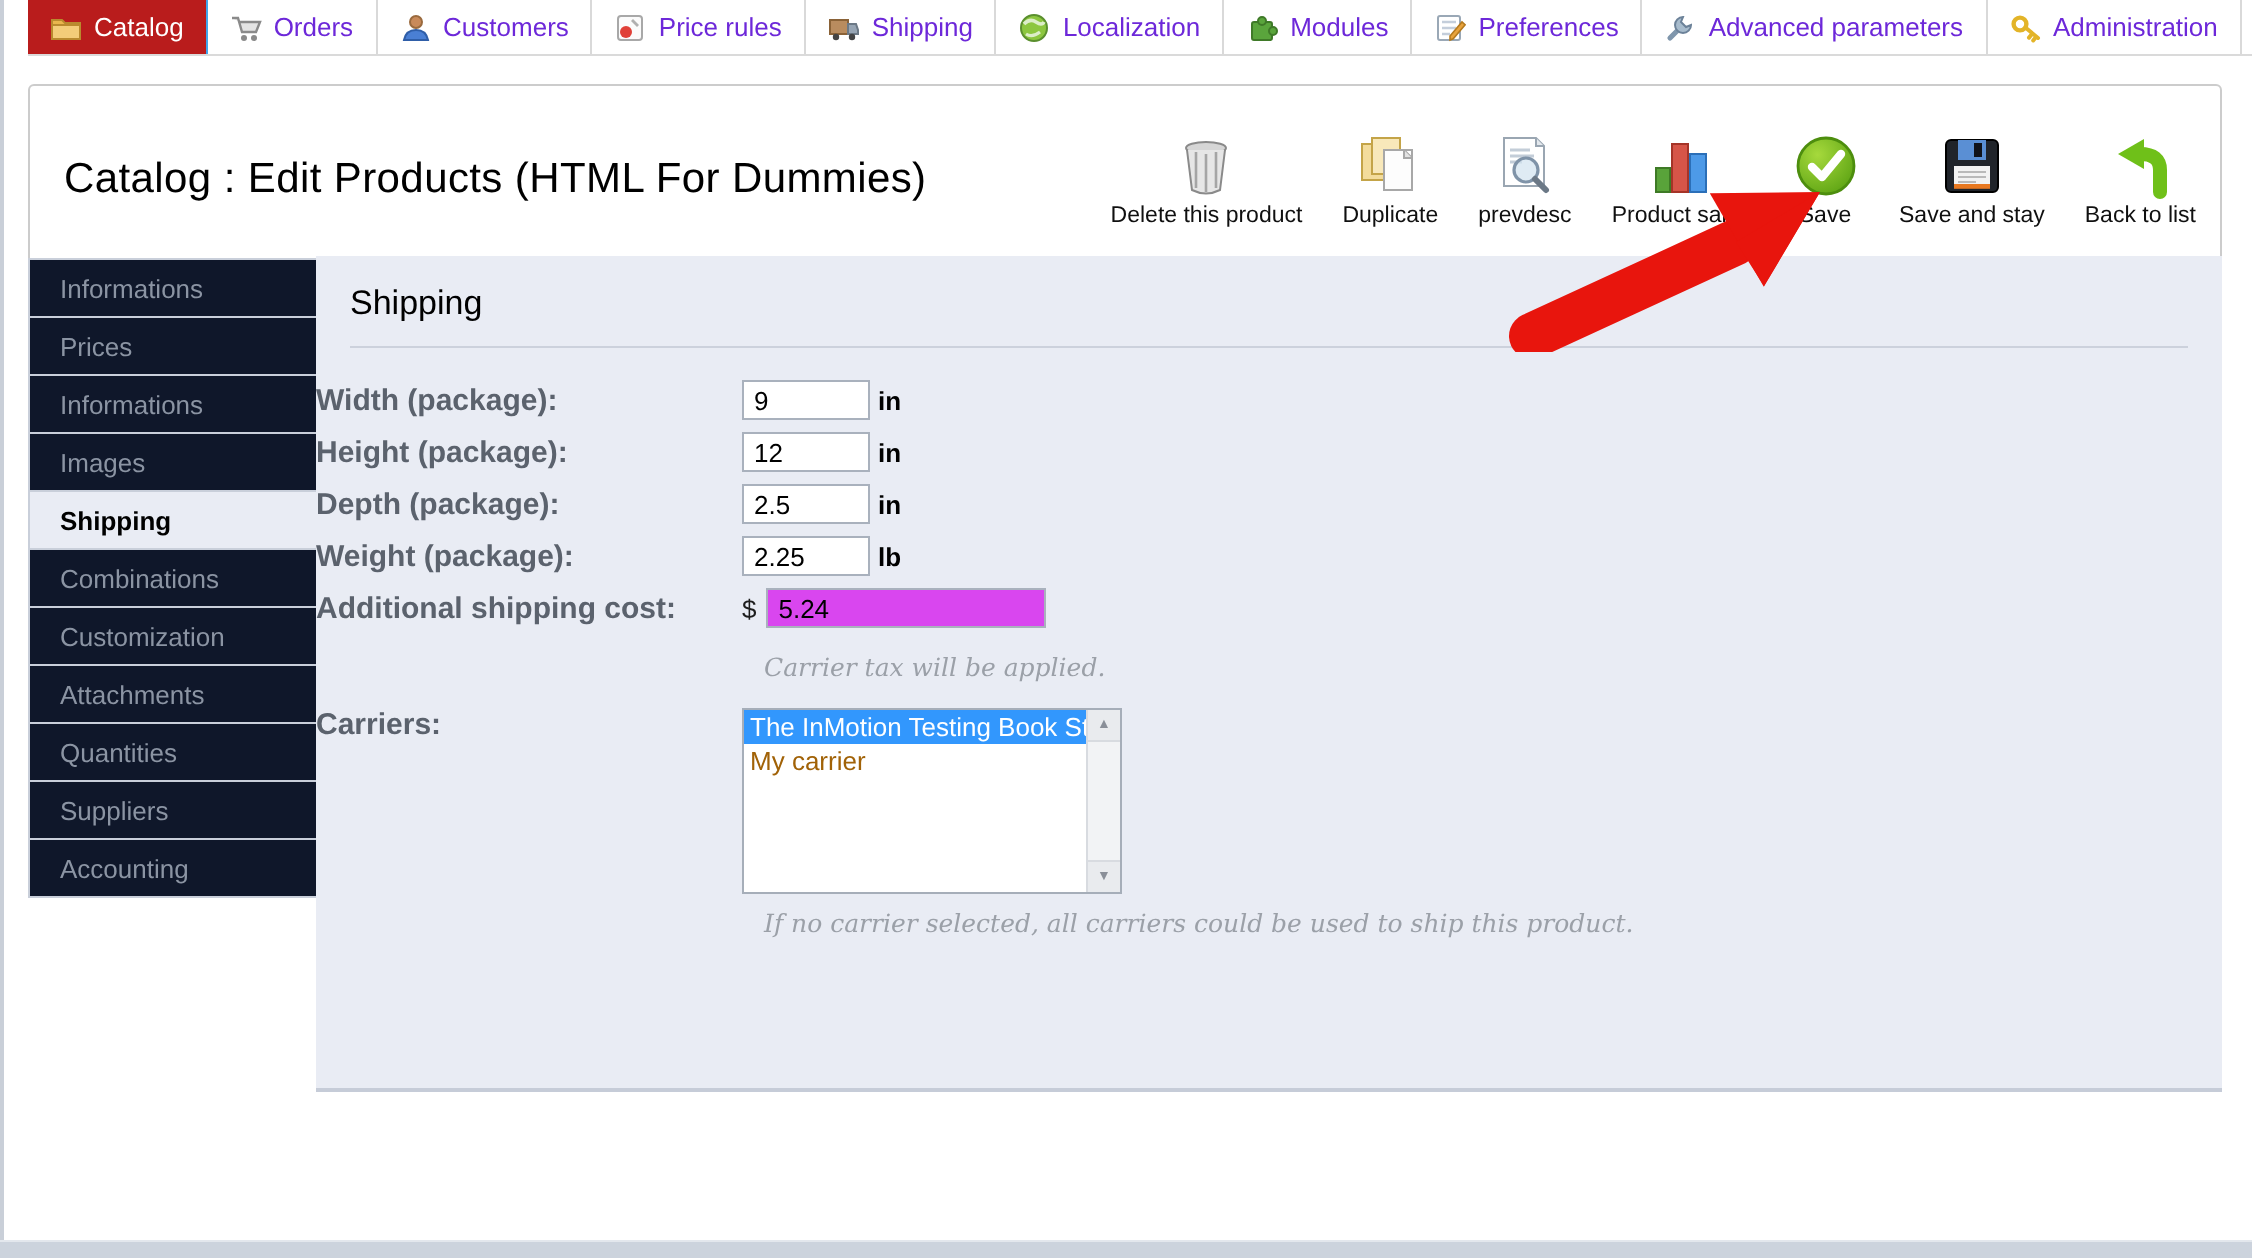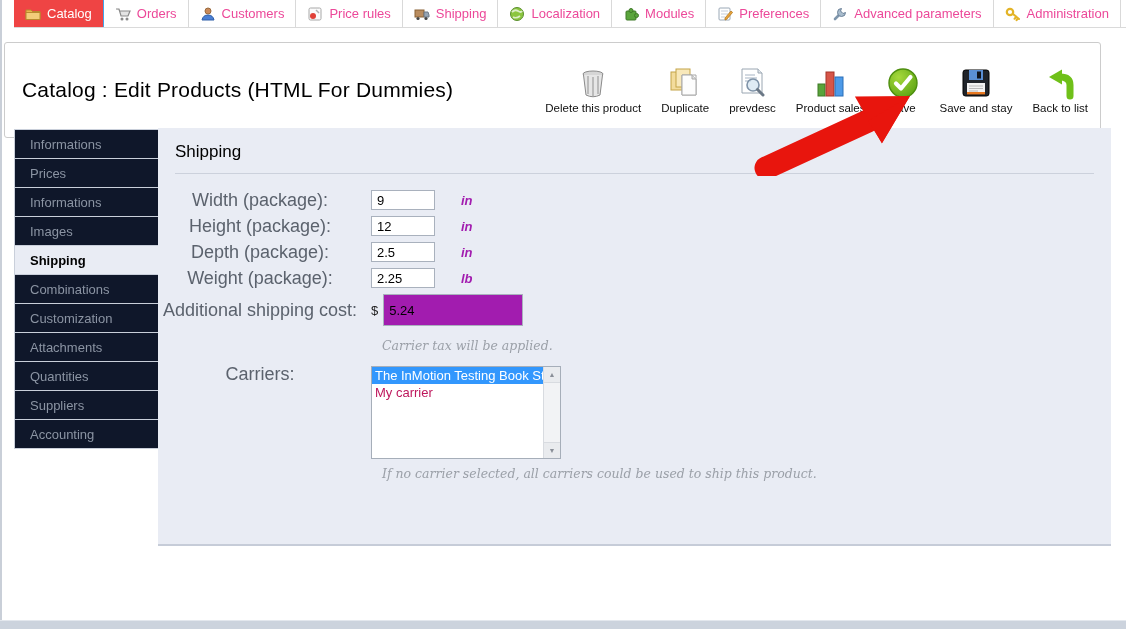--- a/index.html
+++ b/index.html
@@ -4,28 +4,28 @@
 <style>
   * { box-sizing: border-box; margin: 0; padding: 0; }
   html,body { width:1126px; height:629px; background:#fff; font-family:"Liberation Sans", sans-serif; overflow:hidden; }
   body { position:relative; }
 
   .left-edge { position:absolute; left:0; top:0; width:2px; height:629px; background:#c9cfd8; }
 
   
   .topnav { position:absolute; left:14px; top:0; right:0; height:28px; display:flex; align-items:stretch;
             background:#fff; border-bottom:1px solid #dadada; }
-  .tab { display:flex; align-items:center; gap:6px; padding:0 11px; font-size:13px; color:#ec4899;
+  .tab { display:flex; align-items:center; gap:6px; padding:0 11px; font-size:13px; color:#6d28d9;
          border-right:1px solid #d9d9d9; cursor:pointer; white-space:nowrap; }
-  .tab.active { background:#ef4444; color:#fff; border-right-color:#42a5ea; }
+  .tab.active { background:#b91c1c; color:#fff; border-right-color:#42a5ea; }
   .nicon { width:16px; height:16px; display:inline-block; flex:none; }
   .nicon svg { display:block; }
 
   
-  .header-box { position:absolute; left:4px; top:42px; width:1097px; height:96px; background:#fff;
+  .header-box { position:absolute; left:14px; top:42px; width:1097px; height:96px; background:#fff;
                 border:1px solid #cccccc; border-radius:3px; display:flex; align-items:center; }
   .header-box h1 { font-size:21px; font-weight:400; color:#000; padding-left:17px; letter-spacing:.2px; }
   .toolbar { margin-left:auto; display:flex; align-items:center; gap:20px; padding-right:12px; }
   .tbtn { display:flex; flex-direction:column; align-items:center; gap:2px; cursor:pointer; }
   .ticon { width:34px; height:34px; display:block; }
   .ticon svg { display:block; }
   .tlabel { font-size:11.5px; color:#101010; white-space:nowrap; }
 
   
   .red-arrow { position:absolute; left:750px; top:80px; width:182px; height:96px; z-index:20; }
@@ -37,36 +37,36 @@
   .side-item.active { background:#e9ecf4; color:#000; font-weight:bold; border-right-color:#e9ecf4; }
 
   
   .panel { position:absolute; left:158px; top:128px; width:953px; height:418px; background:#e9ecf4;
            border-bottom:2px solid #c6ccd8; }
   .panel h2 { font-size:17px; font-weight:500; color:#000; padding:14px 0 0 17px; }
   .rule { height:1px; background:#ccd1dc; margin:11px 17px 0 17px; }
   .form { margin-top:16px; }
   .row { display:flex; align-items:center; margin-bottom:6px; }
   .row.top { align-items:flex-start; }
-  .flabel { width:213px; text-align:center; font-weight:normal; font-size:18px; color:#5b626d;
+  .flabel { width:213px; text-align:left; font-weight:bold; font-size:15px; color:#5b626d;
             padding-right:9px; flex:none; line-height:17px; }
   input.dim { width:64px; height:20px; border:1px solid #a9b1bd; font-size:13px; padding:1px 5px;
               font-family:"Liberation Sans", sans-serif; background:#fff; }
-  input.cost { width:140px; height:32px; border:1px solid #a9b1bd; font-size:13px; padding:1px 5px;
-               font-family:"Liberation Sans", sans-serif; background:#a21caf; }
-  .unit { margin-left:26px; font-weight:bold; font-size:13px; color:#a21caf;font-style:italic; }
+  input.cost { width:140px; height:20px; border:1px solid #a9b1bd; font-size:13px; padding:1px 5px;
+               font-family:"Liberation Sans", sans-serif; background:#d946ef; }
+  .unit { margin-left:4px; font-weight:bold; font-size:13px; color:#000000; }
   .cur { margin-right:5px; font-size:13px; color:#1d1d1d; }
   .note { margin:12px 0 13px 224px; font-family:"DejaVu Serif", serif; font-style:italic;
           font-size:12.5px; color:#9ba0a8; }
   .note.last { margin-top:7px; }
 
   
   .mselect { position:relative; width:190px; height:93px; background:#fff; border:1px solid #a6aeb9; overflow:hidden; }
   .opts { position:absolute; left:0; top:0; right:17px; }
-  .opt { font-size:13px; line-height:17px; padding:0 3px; color:#be185d; white-space:nowrap; overflow:hidden; cursor:default; }
+  .opt { font-size:13px; line-height:17px; padding:0 3px; color:#a16207; white-space:nowrap; overflow:hidden; cursor:default; }
   .opt.sel { background:#3297fd; color:#fff; }
   .sb { position:absolute; top:0; right:0; bottom:0; width:17px; background:#f2f3f5; border-left:1px solid #d8dbe0; }
   .sb-btn { position:absolute; left:0; right:0; height:16px; background:#e9ebee; color:#8a8f98;
             font-size:7px; text-align:center; line-height:16px; cursor:pointer; }
   .sb-up { top:0; border-bottom:1px solid #d8dbe0; }
   .sb-down { bottom:0; border-top:1px solid #d8dbe0; }
 
   .bottom-bar { position:absolute; left:0; top:620px; width:1126px; height:9px;
                 background:#ccd3dd; border-top:1px solid #e3e7ed; }
 </style>

